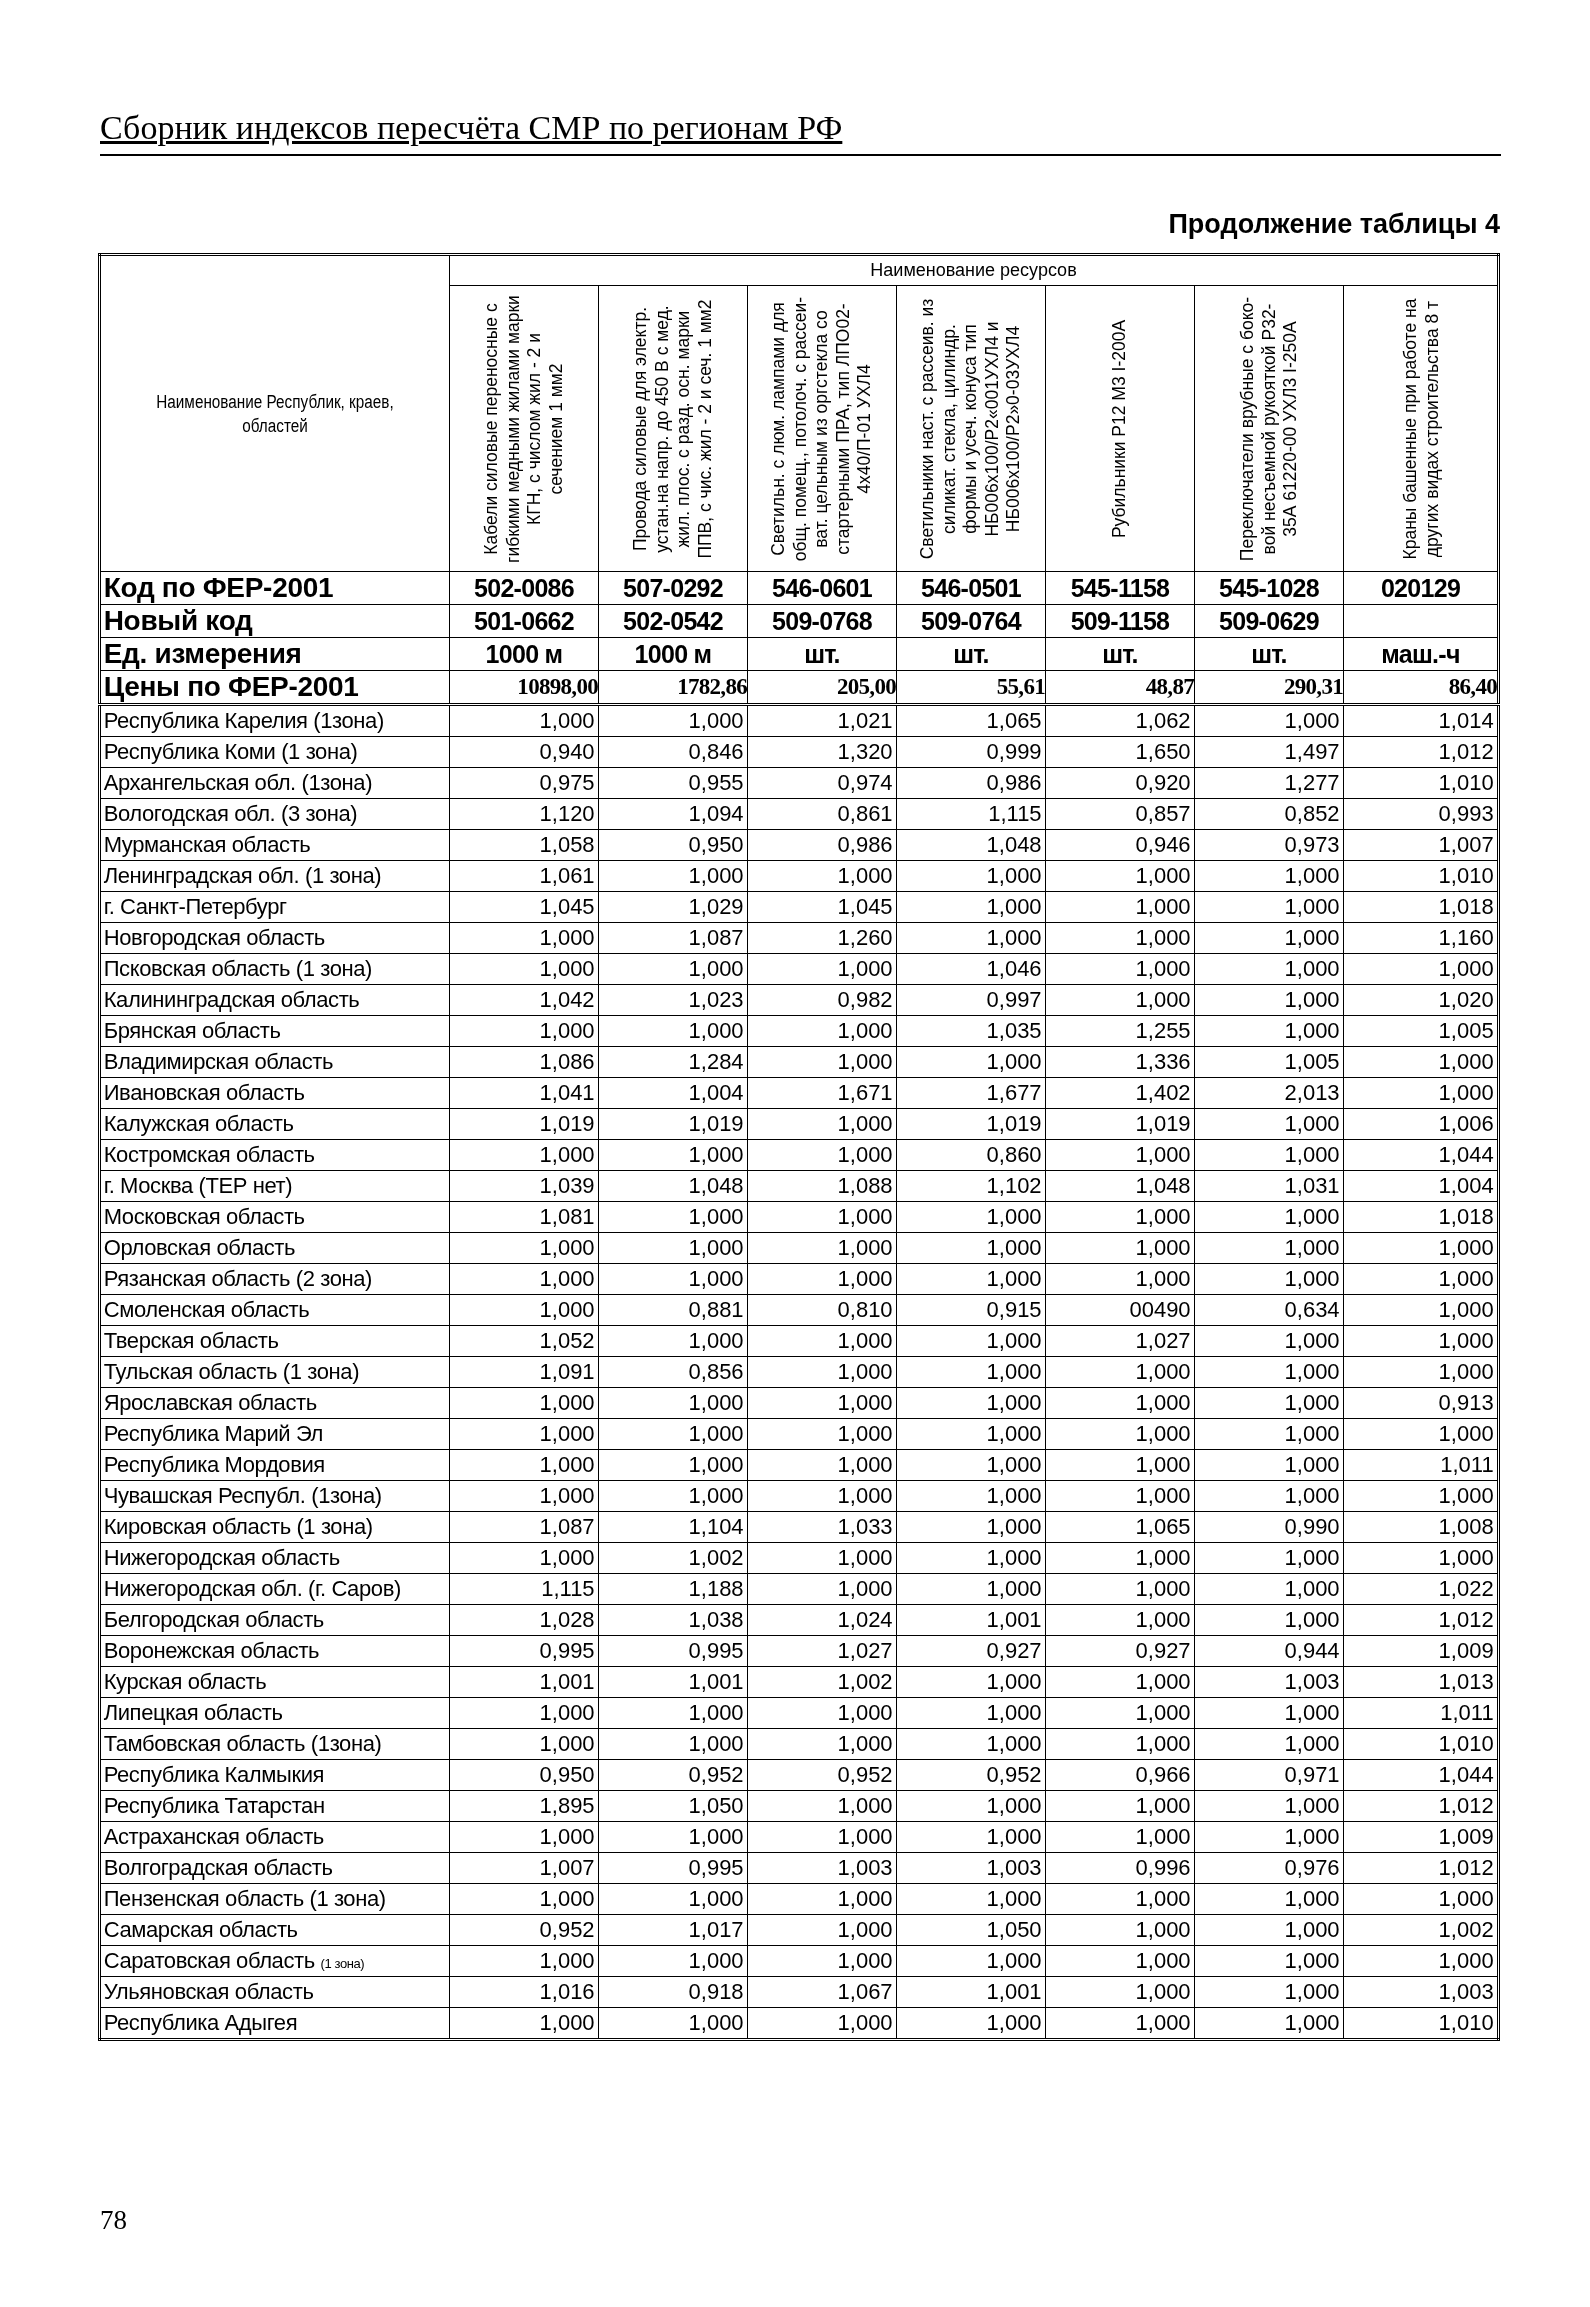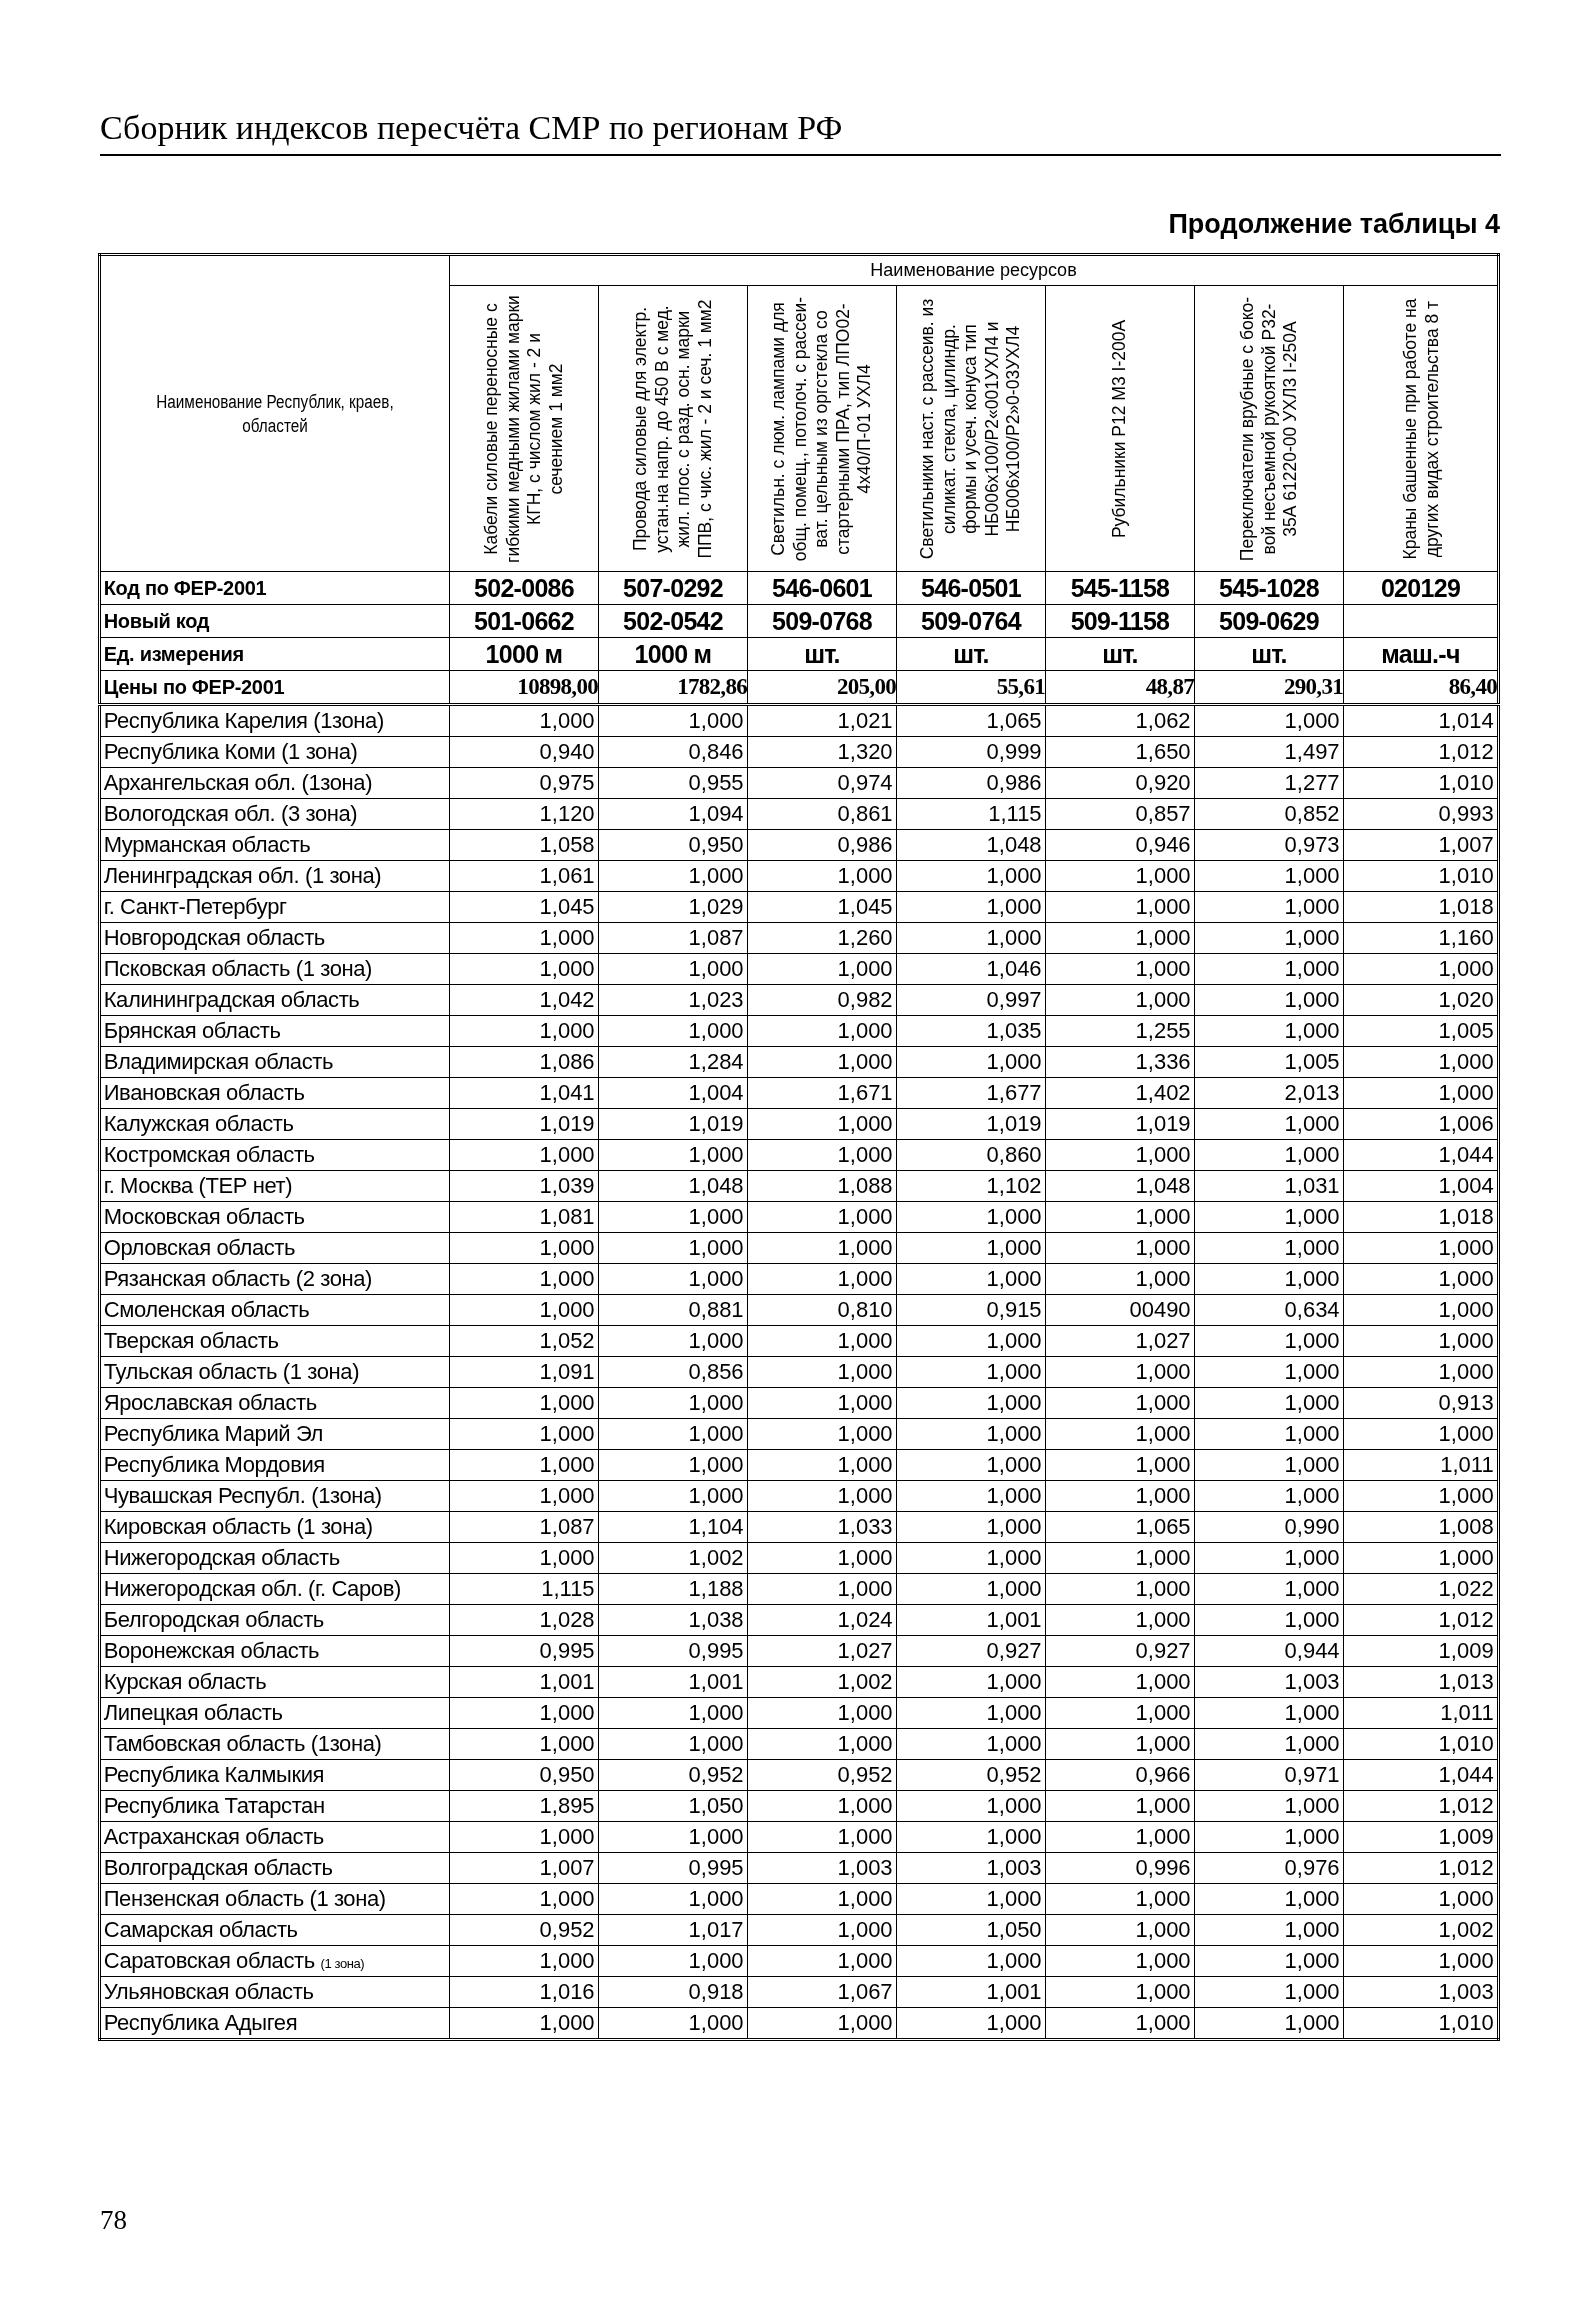--- a/index.html
+++ b/index.html
@@ -1,19 +1,19 @@
 <!DOCTYPE html>
 <html style="font-size:10.8px"><head>
 <meta charset="utf-8">
 <style>
   html, body { margin: 0; padding: 0; background: #ffffff; }
   body { width: 1591px; height: 2307px; position: relative; overflow: hidden; color: #000; }
   .running-head {
     position: absolute; left: 100px; top: 108px; width: 1401px;
-    font-family: "Liberation Serif", "DejaVu Serif", serif; font-size: 34px; line-height: 40px;
+    font-family: "Liberation Serif", "DejaVu Serif", serif; font-size: 34px; line-height: 40px; text-decoration: underline;
   }
   .head-rule { position: absolute; left: 100px; top: 154px; width: 1401px; height: 0; border-top: 2.7px solid #000; }
   .table-caption {
     position: absolute; right: 91px; top: 207px;
     font-family: Liberation Sans, sans-serif; font-weight: bold; font-size: 27px; line-height: 34px;
   }
   table.main {
     position: absolute; left: 98px; top: 253px; width: 1402px;
     border-collapse: collapse; table-layout: fixed;
     font-family: "Liberation Sans", "DejaVu Sans", sans-serif;
@@ -22,21 +22,21 @@
   table.main td, table.main th { border: 1.3px solid #000; padding: 0; overflow: hidden; }
   .corner { font-weight: normal; font-size: 18px; line-height: 24px; text-align: center; vertical-align: middle; transform: scaleX(0.85); }
   .res-head { height: 29px; font-weight: normal; font-size: 18px; text-align: center; vertical-align: middle; }
   .rot-cell { height: 285px; position: relative; }
   .rot-text {
     position: absolute; left: 50%; top: 50%;
     width: 269px; transform: translate(-50%, -50%) rotate(-90deg);
     font-size: 17.5px; line-height: 21.5px; text-align: center; font-weight: normal;
   }
   tr.code-row td { height: 32px; font-weight: bold; font-size: 25px; }
-  tr.code-row td.label { text-align: left; padding-left: 2.7px; font-size: 20px; letter-spacing: -0.3px; }
+  tr.code-row td.label { text-align: left; padding-left: 2.7px; font-size: 28px; letter-spacing: -0.3px; }
   tr.code-row td.val { text-align: center; letter-spacing: -0.7px; }
   tr.code-row.price td.val { font-family: "Liberation Serif", "DejaVu Serif", serif; font-size: 23px; text-align: right; }
   tr.sep td { border-bottom: 3.4px double #000; }
   tr.first-data td { border-top: 2.7px solid #000; }
   tr.data-row td { height: 30px; font-size: 22px; }
   tr.data-row td.label { text-align: left; padding-left: 2.7px; white-space: nowrap; letter-spacing: -0.4px; }
   tr.data-row td.val { text-align: right; padding-right: 3.4px; }
   .small-note { font-size: 13px; }
   .page-number {
     position: absolute; left: 100px; top: 2205px;

